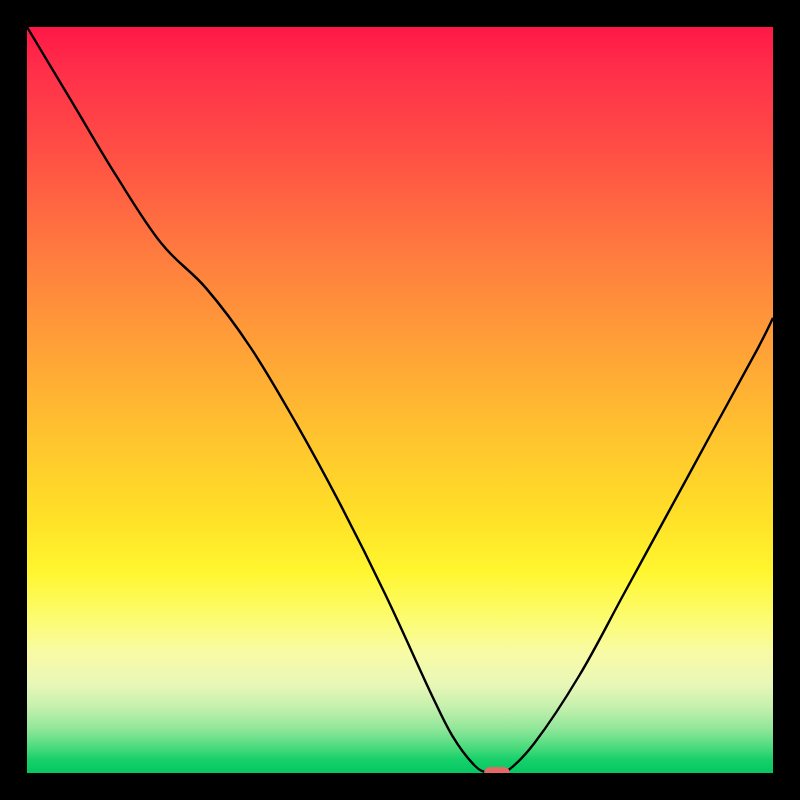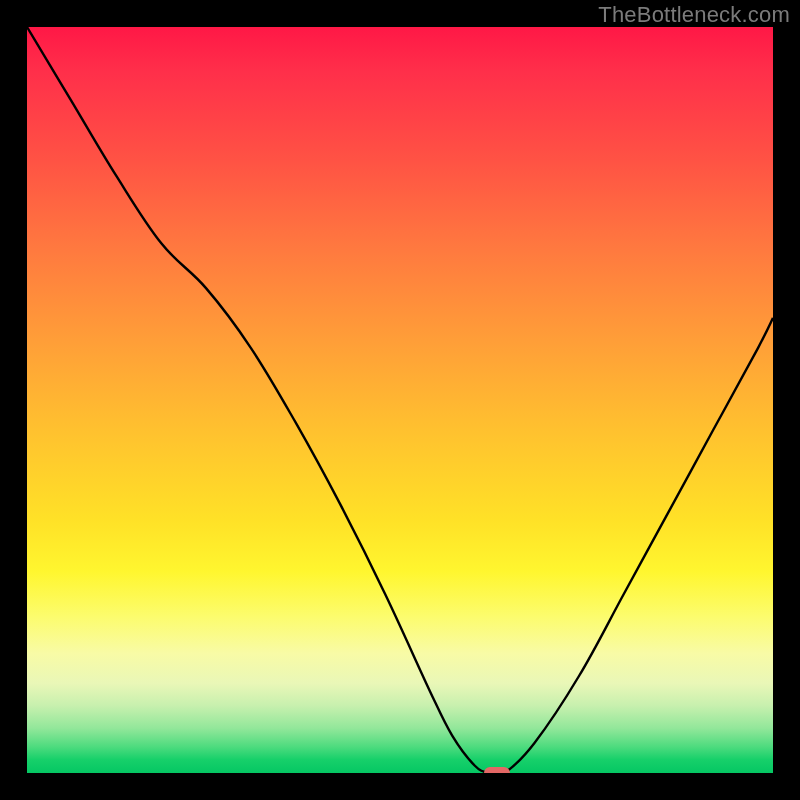--- a/index.html
+++ b/index.html
@@ -70,21 +70,20 @@
     position: absolute;
     z-index: 20;
     border-radius: 9px;
     background: #e46866;
   }
 </style>
 </head>
 <body>
 
 <div class="outer">
-  <div class="watermark">TheBottleneck.com</div>
 
   <div class="plot">
     <div class="gradient"></div>
 
     <svg class="curve" viewBox="0 0 746 746" preserveAspectRatio="none">
       <path fill="none" stroke="#000" stroke-width="2.4" stroke-linejoin="round" d="M 0.0 0.0 C 8.1 13.4, 28.6 47.7, 44.8 74.6 C 60.9 101.5, 73.4 123.7, 89.5 149.2 C 105.6 174.7, 118.2 196.2, 134.3 216.3 C 150.4 236.5, 162.9 242.3, 179.0 261.1 C 195.2 279.9, 207.7 296.6, 223.8 320.8 C 239.9 345.0, 252.4 367.2, 268.6 395.4 C 284.7 423.6, 297.2 446.6, 313.3 477.4 C 329.4 508.3, 342.0 533.4, 358.1 567.0 C 374.2 600.5, 390.8 638.4, 402.8 663.9 C 414.9 689.5, 417.2 695.3, 425.2 708.7 C 433.3 722.1, 440.9 731.8, 447.6 738.5 C 454.3 745.3, 457.1 744.7, 462.5 746.0 C 467.9 747.3, 469.4 751.4, 477.4 746.0 C 485.5 740.6, 493.9 733.6, 507.3 716.2 C 520.7 698.7, 535.9 675.9, 552.0 649.0 C 568.2 622.2, 580.7 596.5, 596.8 567.0 C 612.9 537.4, 625.4 514.4, 641.6 484.9 C 657.7 455.4, 670.2 432.4, 686.3 402.8 C 702.4 373.3, 720.3 340.9, 731.1 320.8 C 741.8 300.6, 743.3 296.3, 746.0 290.9"></path>
     </svg>
 
     <div class="marker" style="left: 457.298px; top: 739.659px; width: 25.364px; height: 12.682px;"></div>
   </div>

